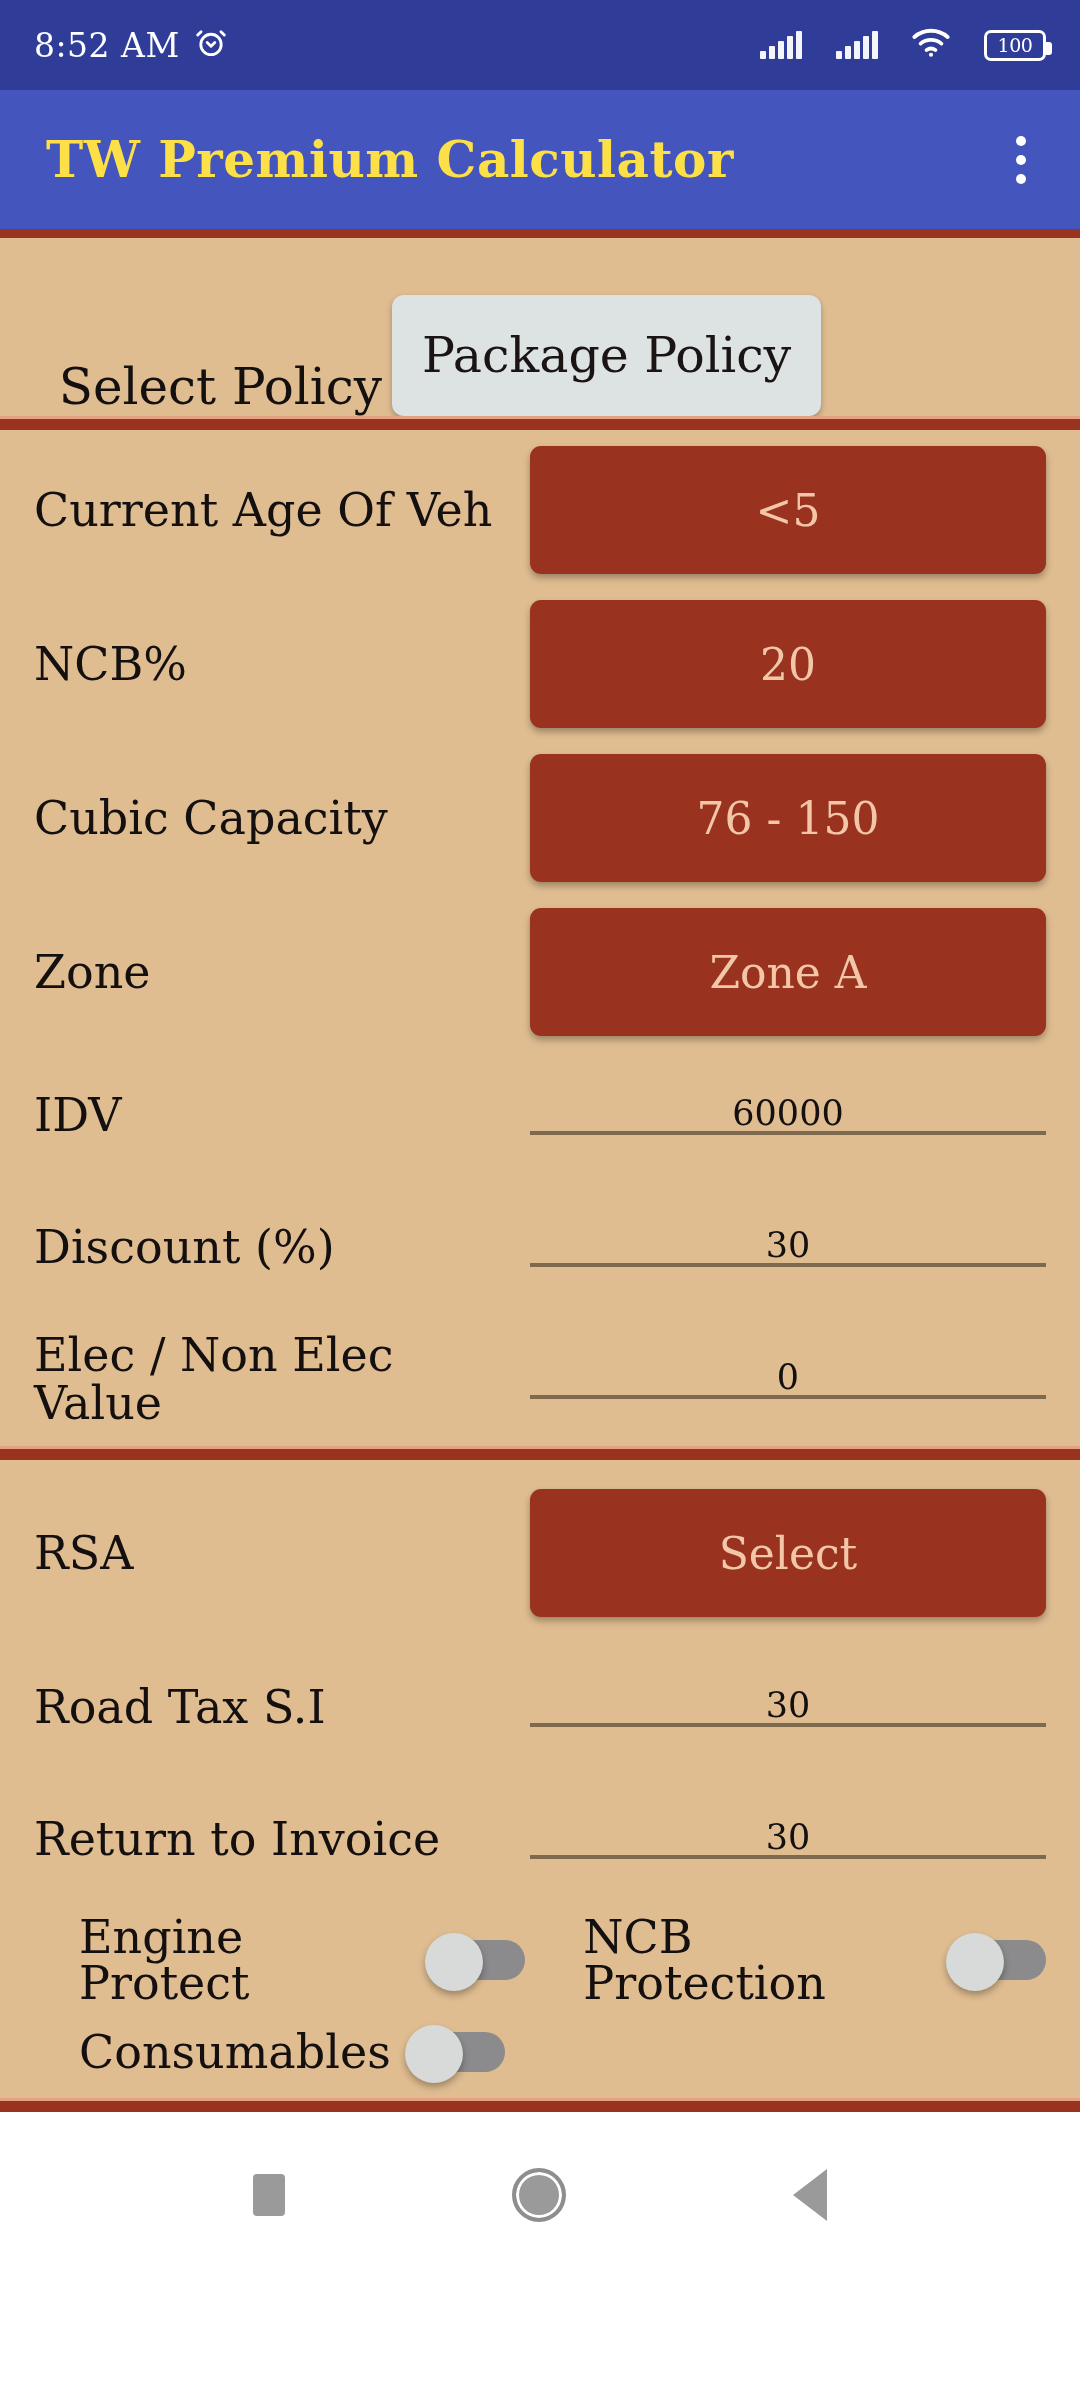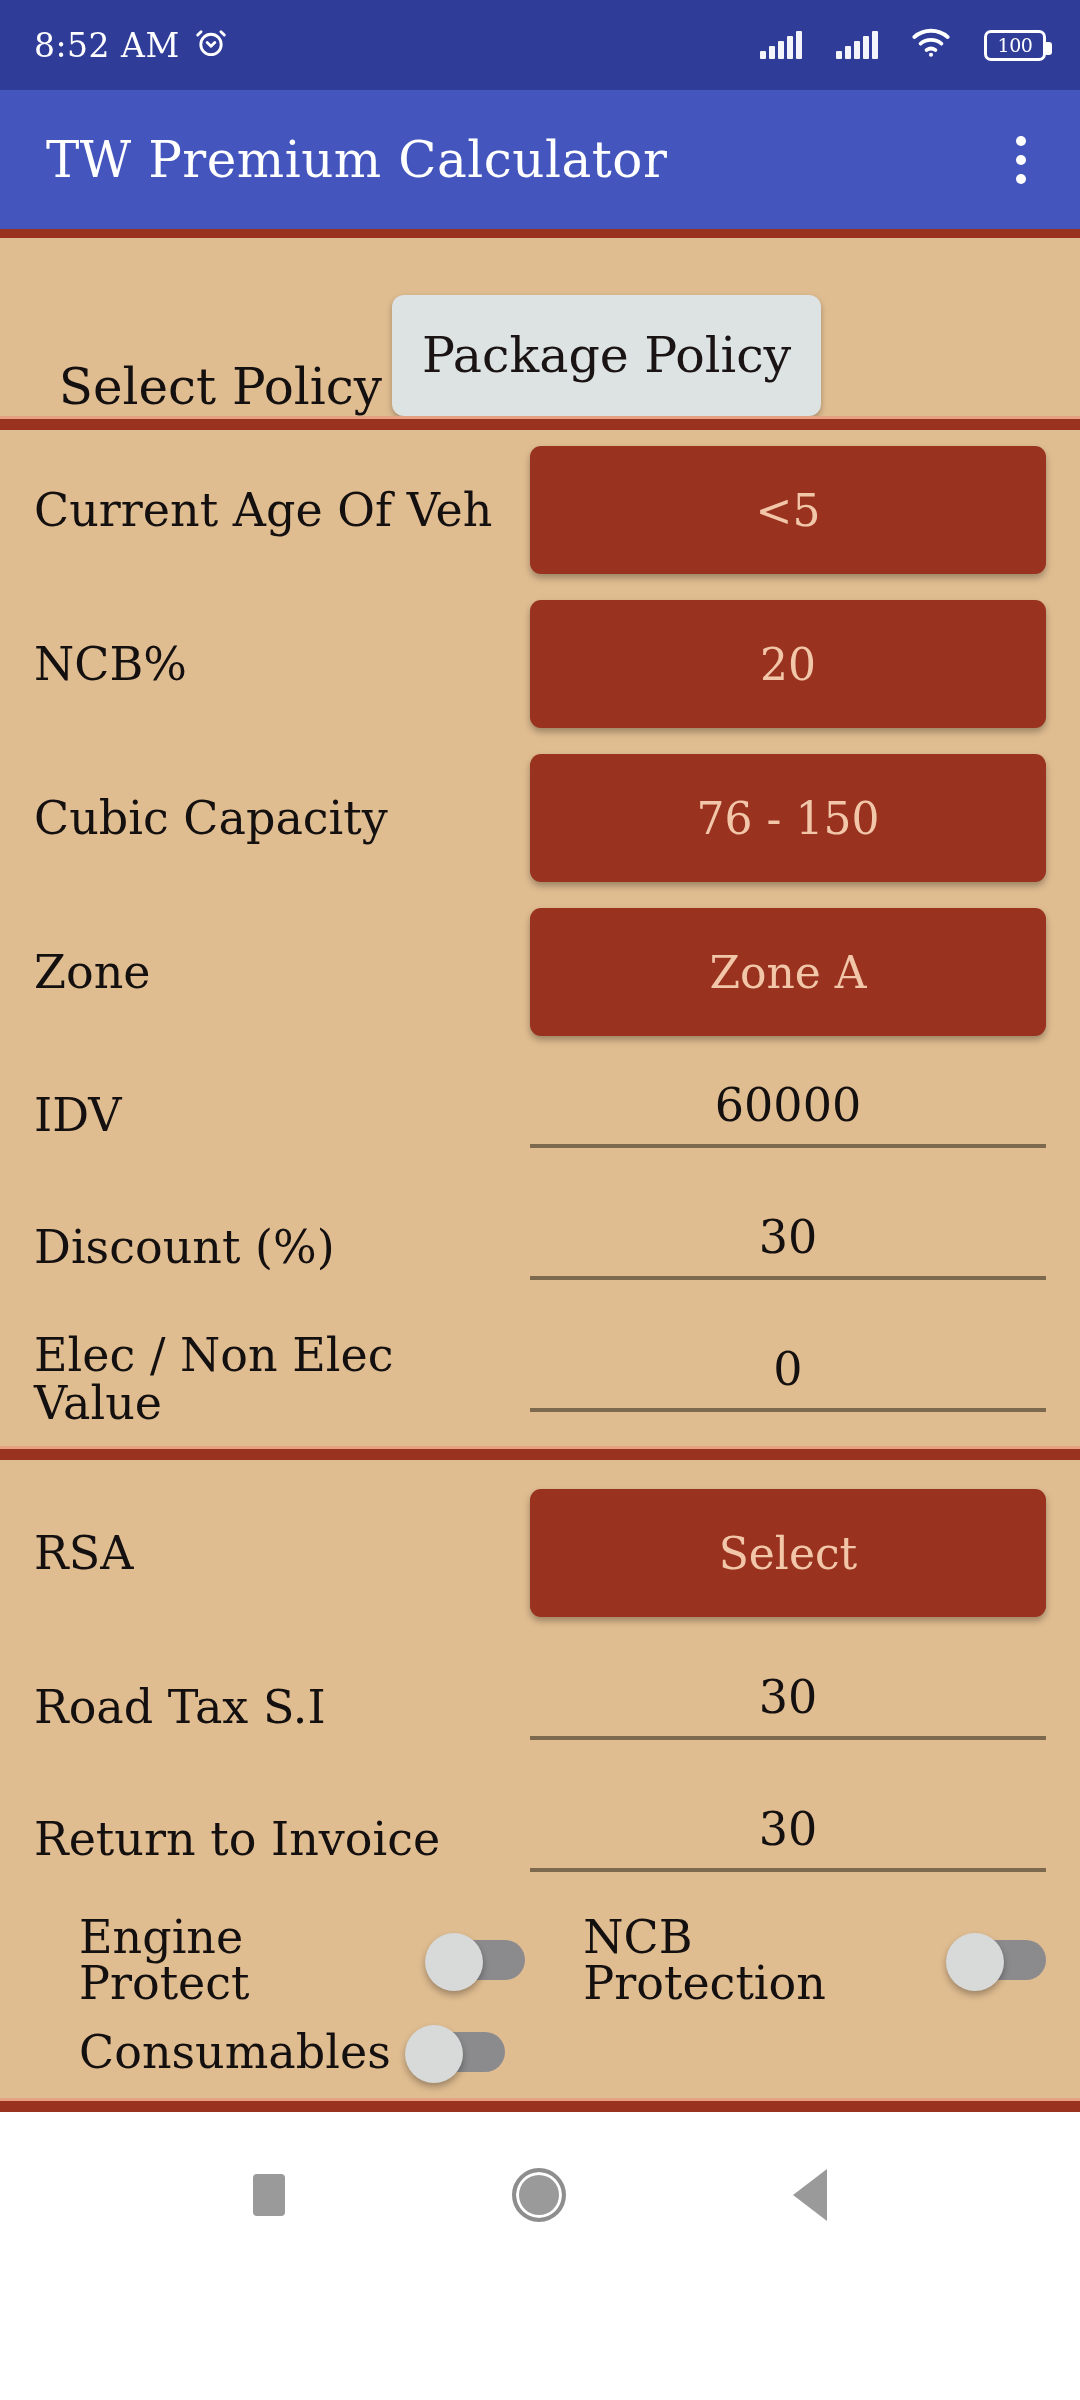--- a/index.html
+++ b/index.html
@@ -41,21 +41,21 @@
   .batt span{ color:#ffffff; font-size:19px; line-height:1; letter-spacing:-.5px; }
 
   
   .appbar{
     flex:0 0 148px; background:#4455bd;
     display:flex; align-items:center; justify-content:space-between;
     padding:0 44px 0 46px;
     border-bottom:9px solid #9a3220;
   }
   .appbar h1{
-    color:#ffffff; font-size:50px; font-weight:400; letter-spacing:.5px;
+    color:#fde047; font-size:50px; font-weight:700; letter-spacing:.5px;
     font-family:"DejaVu Serif", serif;
   }
   .kebab{ display:flex; flex-direction:column; gap:9px; padding:12px 10px; }
   .kebab b{ display:block; width:10px; height:10px; border-radius:50%; background:#ffffff; }
 
   
   .content{ flex:1 1 auto; background:#e0bd91; display:flex; flex-direction:column; }
 
   .hrule{ flex:0 0 14px; background:#9a3220; border-top:3px solid #e6a183; }
 
@@ -94,22 +94,22 @@
     border:none; border-radius:11px; font-size:44px;
     font-family:"DejaVu Serif", serif;
     box-shadow:0 4px 7px rgba(0,0,0,.3);
     display:flex; align-items:center; justify-content:center;
   }
 
   .underline{
     width:516px; display:flex; flex-direction:column; align-items:center;
   }
   .underline .val{
-    font-size:46px; color:#141010; font-family:"DejaVu Serif", serif;
-    padding-bottom:16px; line-height:1;
+    font-size:35px; color:#141010; font-family:"DejaVu Serif", serif;
+    padding-bottom:0; line-height:1;
   }
   .underline .bar{ width:100%; height:4px; background:#7d6a4e; }
 
   .rowgap{ height:26px; }
 
   
   .sec-b{ padding-top:18px; padding-bottom:6px; }
   .rsarow{ min-height:150px; }
 
   

